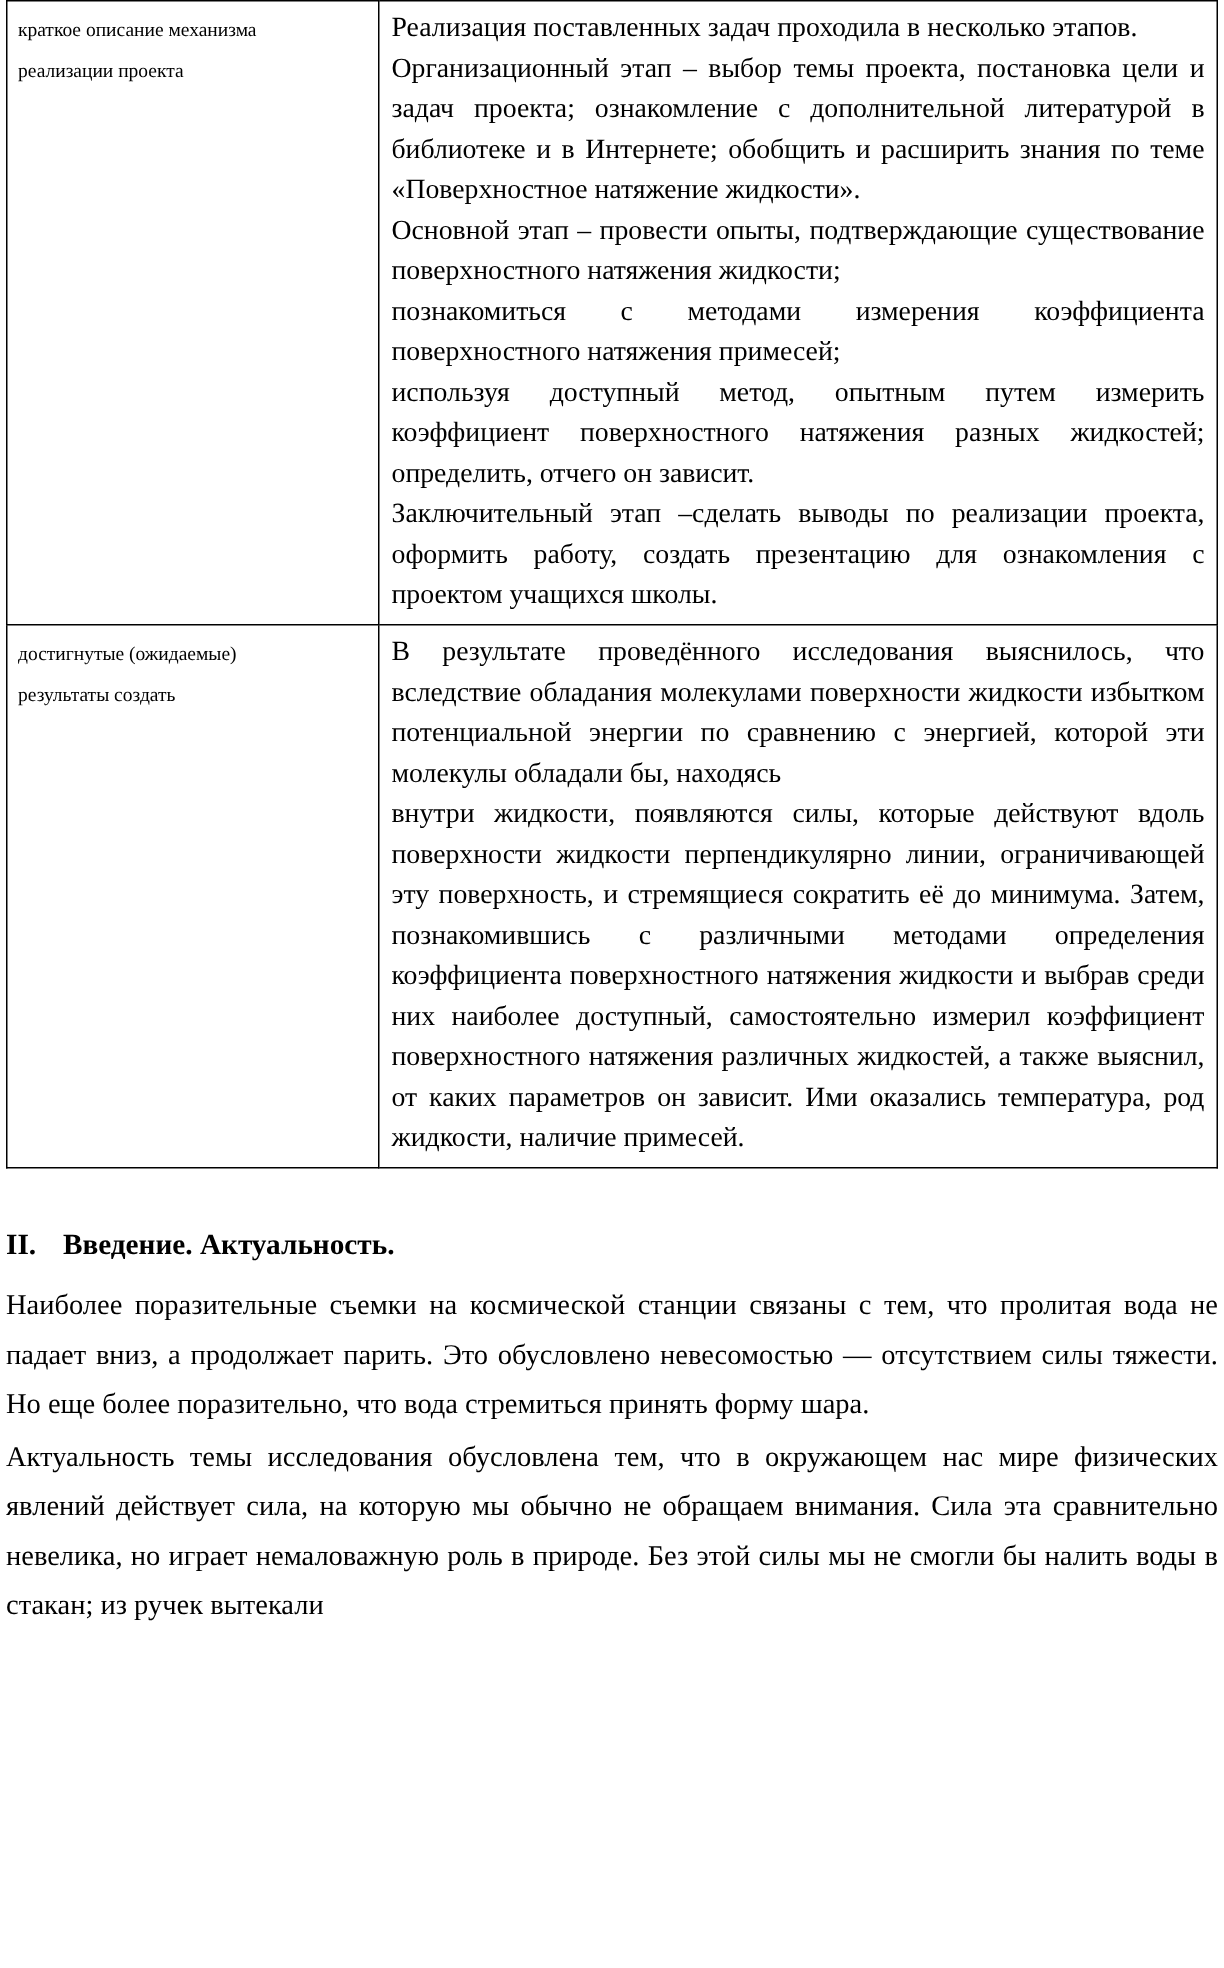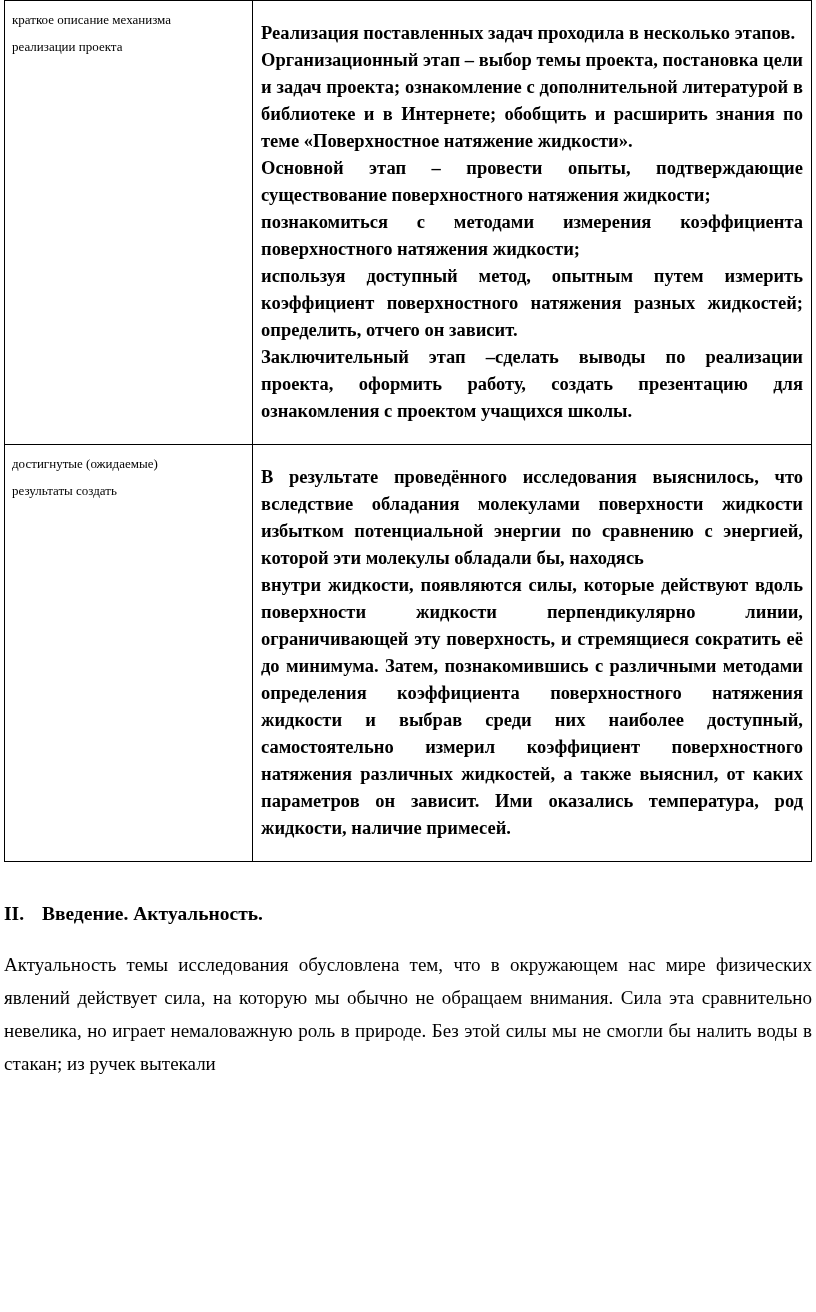--- a/index.html
+++ b/index.html
@@ -29,31 +29,30 @@
     vertical-align: top;
   }
   td.label-cell {
     width: 190px;
     padding: 5px 50px 5px 7px;
     font-size: 13px;
     line-height: 27px;
     text-align: left;
   }
   td.text-cell {
-    padding: 19px 8px;
+    padding: 5px 8px;
     font-size: 18.5px;
     line-height: 27px;
-    font-weight: bold;
   }
   .text-cell p {
     margin: 0;
     text-align: justify;
   }
   .section-heading {
-    margin: 38px 0 21px 0;
+    margin: 38px 0 10px 0;
     font-size: 19.5px;
     font-weight: bold;
     line-height: 27px;
   }
   .heading-num {
     margin-right: 13px;
   }
   .body-para {
     margin: 2px 0 0 0;
     font-size: 19px;
@@ -67,37 +66,38 @@
 <div class="page">
 
   <table class="doc-table">
     <tbody>
       <tr>
         <td class="label-cell">краткое описание механизма реализации проекта</td>
         <td class="text-cell">
           <p>Реализация поставленных задач проходила в несколько этапов.</p>
           <p>Организационный этап – выбор темы проекта, постановка цели и задач проекта; ознакомление с дополнительной литературой в библиотеке и в Интернете; обобщить и расширить знания по теме «Поверхностное натяжение жидкости».</p>
           <p>Основной этап – провести опыты, подтверждающие существование поверхностного натяжения жидкости;</p>
-          <p>познакомиться с методами измерения коэффициента поверхностного натяжения жидкости;</p>
+          <p>познакомиться с методами измерения коэффициента поверхностного натяжения примесей;</p>
           <p>используя доступный метод, опытным путем измерить коэффициент поверхностного натяжения разных жидкостей; определить, отчего он зависит.</p>
           <p>Заключительный этап –сделать выводы по реализации проекта, оформить работу, создать презентацию для ознакомления с проектом учащихся школы.</p>
         </td>
       </tr>
       <tr>
         <td class="label-cell">достигнутые (ожидаемые) результаты создать</td>
         <td class="text-cell">
           <p>В результате проведённого исследования выяснилось, что вследствие обладания молекулами поверхности жидкости избытком потенциальной энергии по сравнению с энергией, которой эти молекулы обладали бы, находясь</p>
           <p>внутри жидкости, появляются силы, которые действуют вдоль поверхности жидкости перпендикулярно линии, ограничивающей эту поверхность, и стремящиеся сократить её до минимума. Затем, познакомившись с различными методами определения коэффициента поверхностного натяжения жидкости и выбрав среди них наиболее доступный, самостоятельно измерил коэффициент поверхностного натяжения различных жидкостей, а также выяснил, от каких параметров он зависит. Ими оказались температура, род жидкости, наличие примесей.</p>
         </td>
       </tr>
     </tbody>
   </table>
 
   <h2 class="section-heading">
     <span class="heading-num">II.</span>
     <span>Введение. Актуальность.</span>
   </h2>
 
+  <p class="body-para">Наиболее поразительные съемки на космической станции связаны с тем, что пролитая вода не падает вниз, а продолжает парить. Это обусловлено невесомостью — отсутствием силы тяжести. Но еще более поразительно, что вода стремиться принять форму шара.</p>
 
 
   <p class="body-para">Актуальность темы исследования обусловлена тем, что в окружающем нас мире физических явлений действует сила, на которую мы обычно не обращаем внимания. Сила эта сравнительно невелика, но играет немаловажную роль в природе. Без этой силы мы не смогли бы налить воды в стакан; из ручек вытекали</p>
 
 </div>
 
 </body></html>

